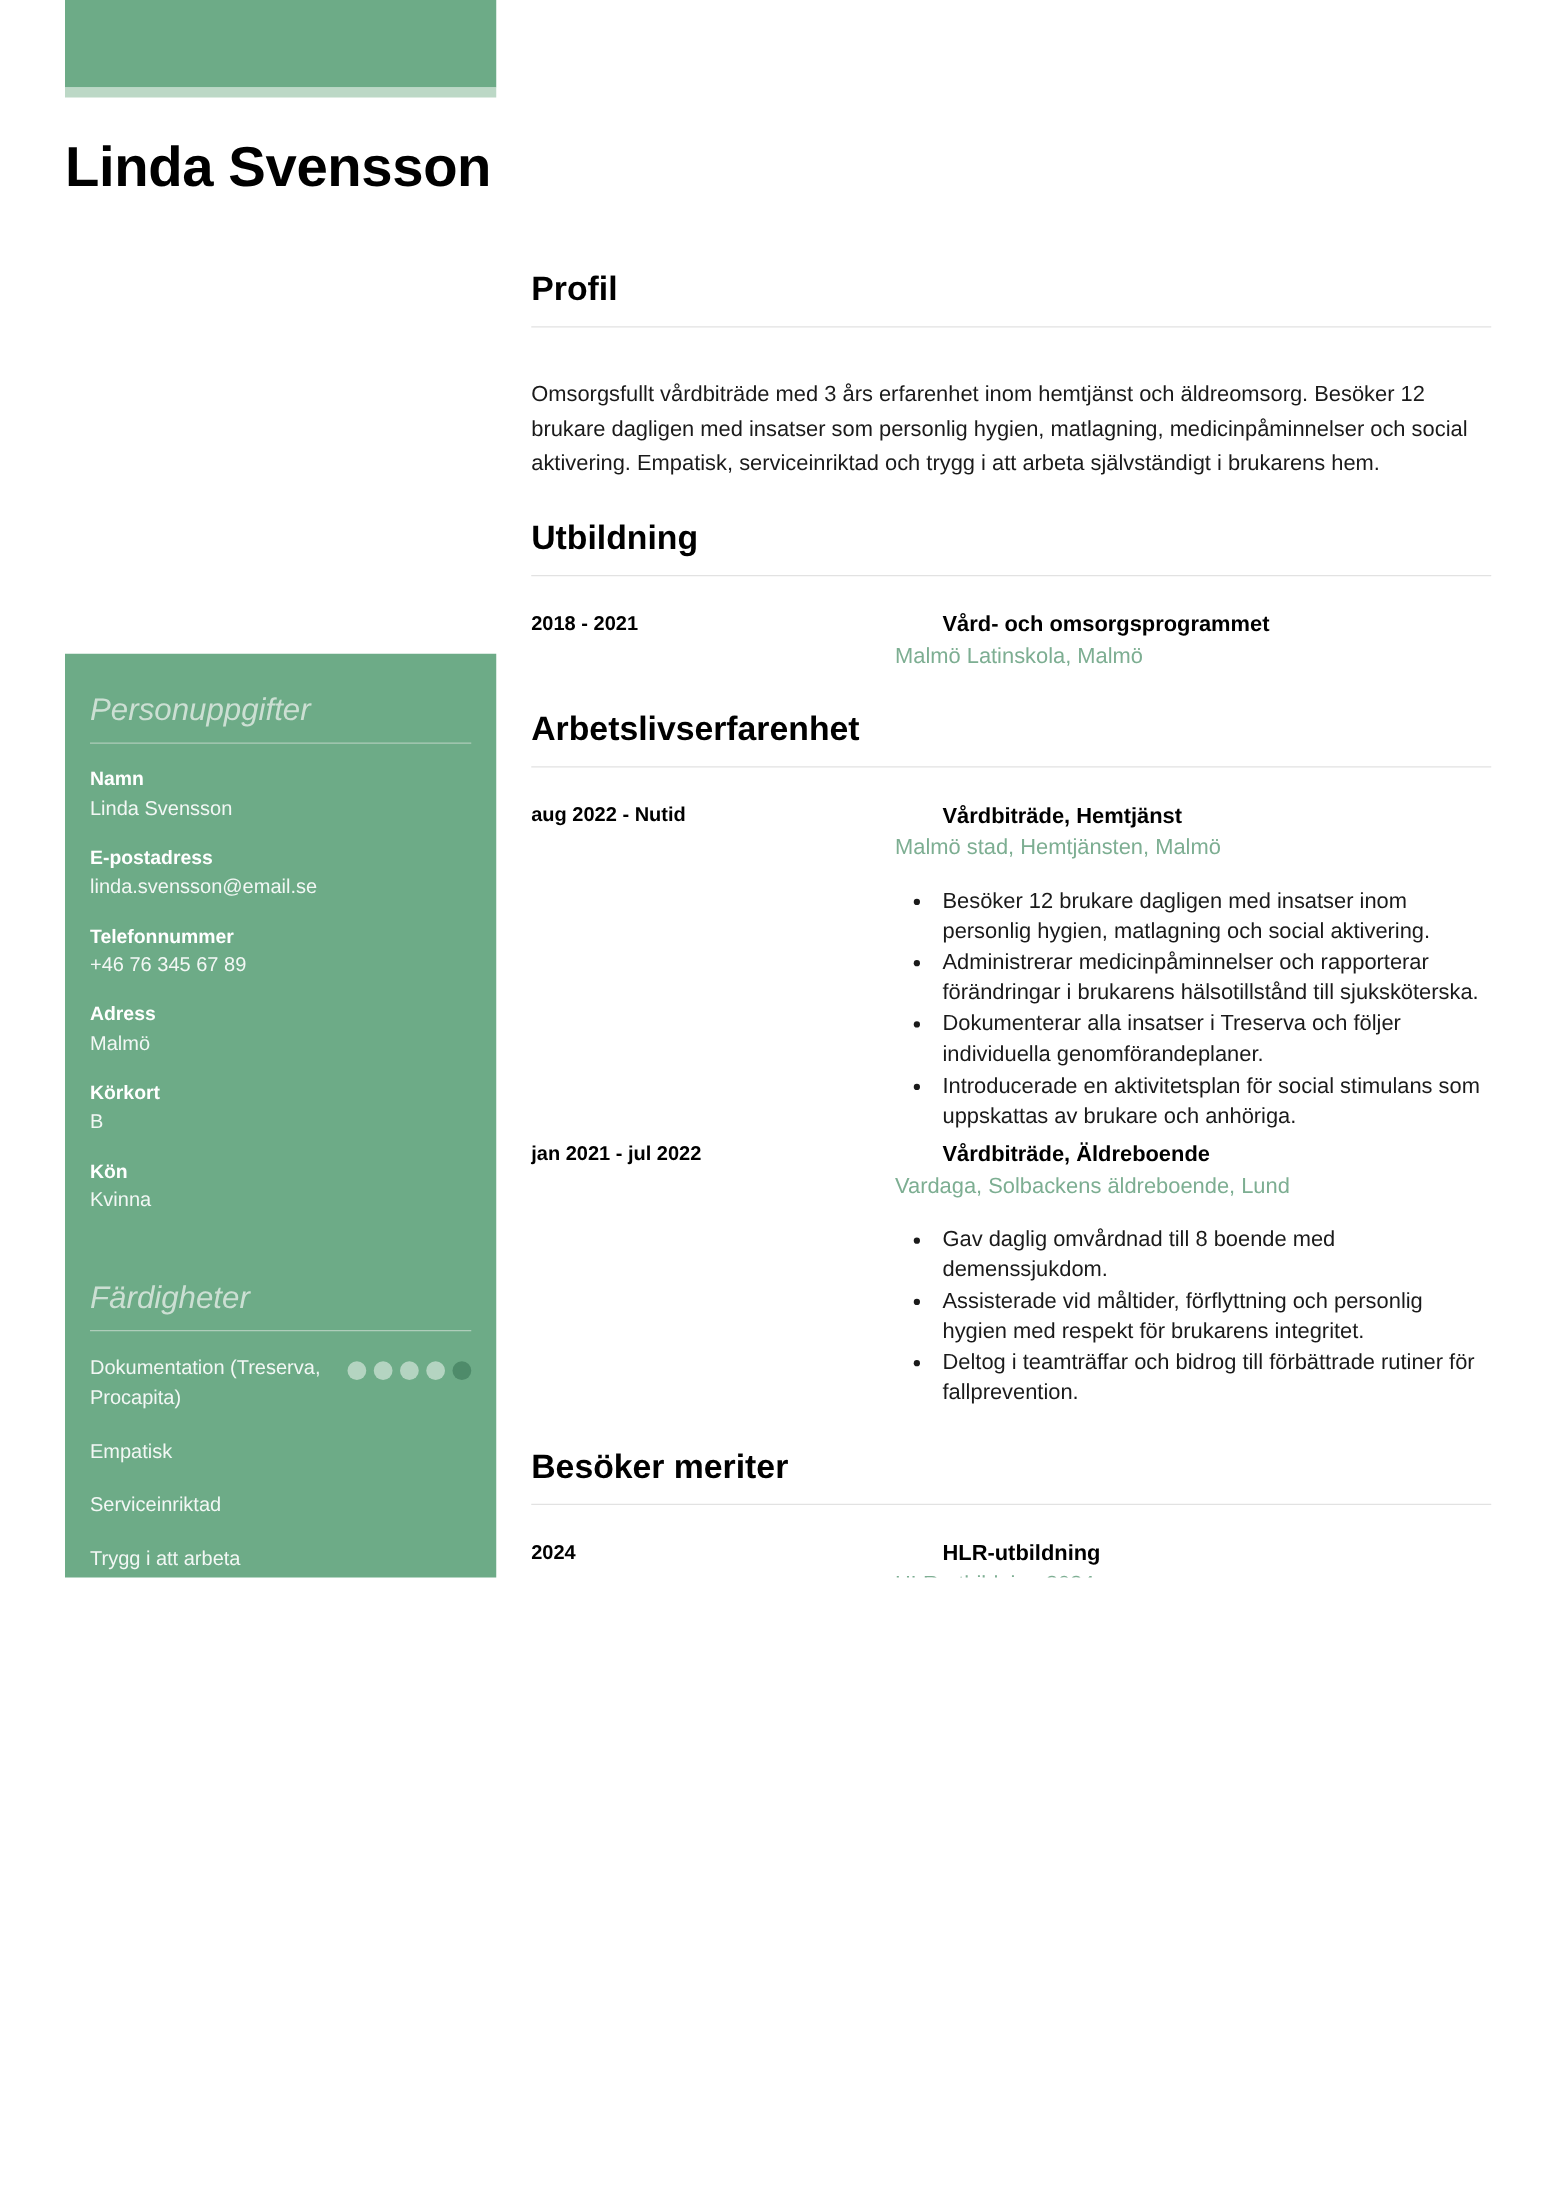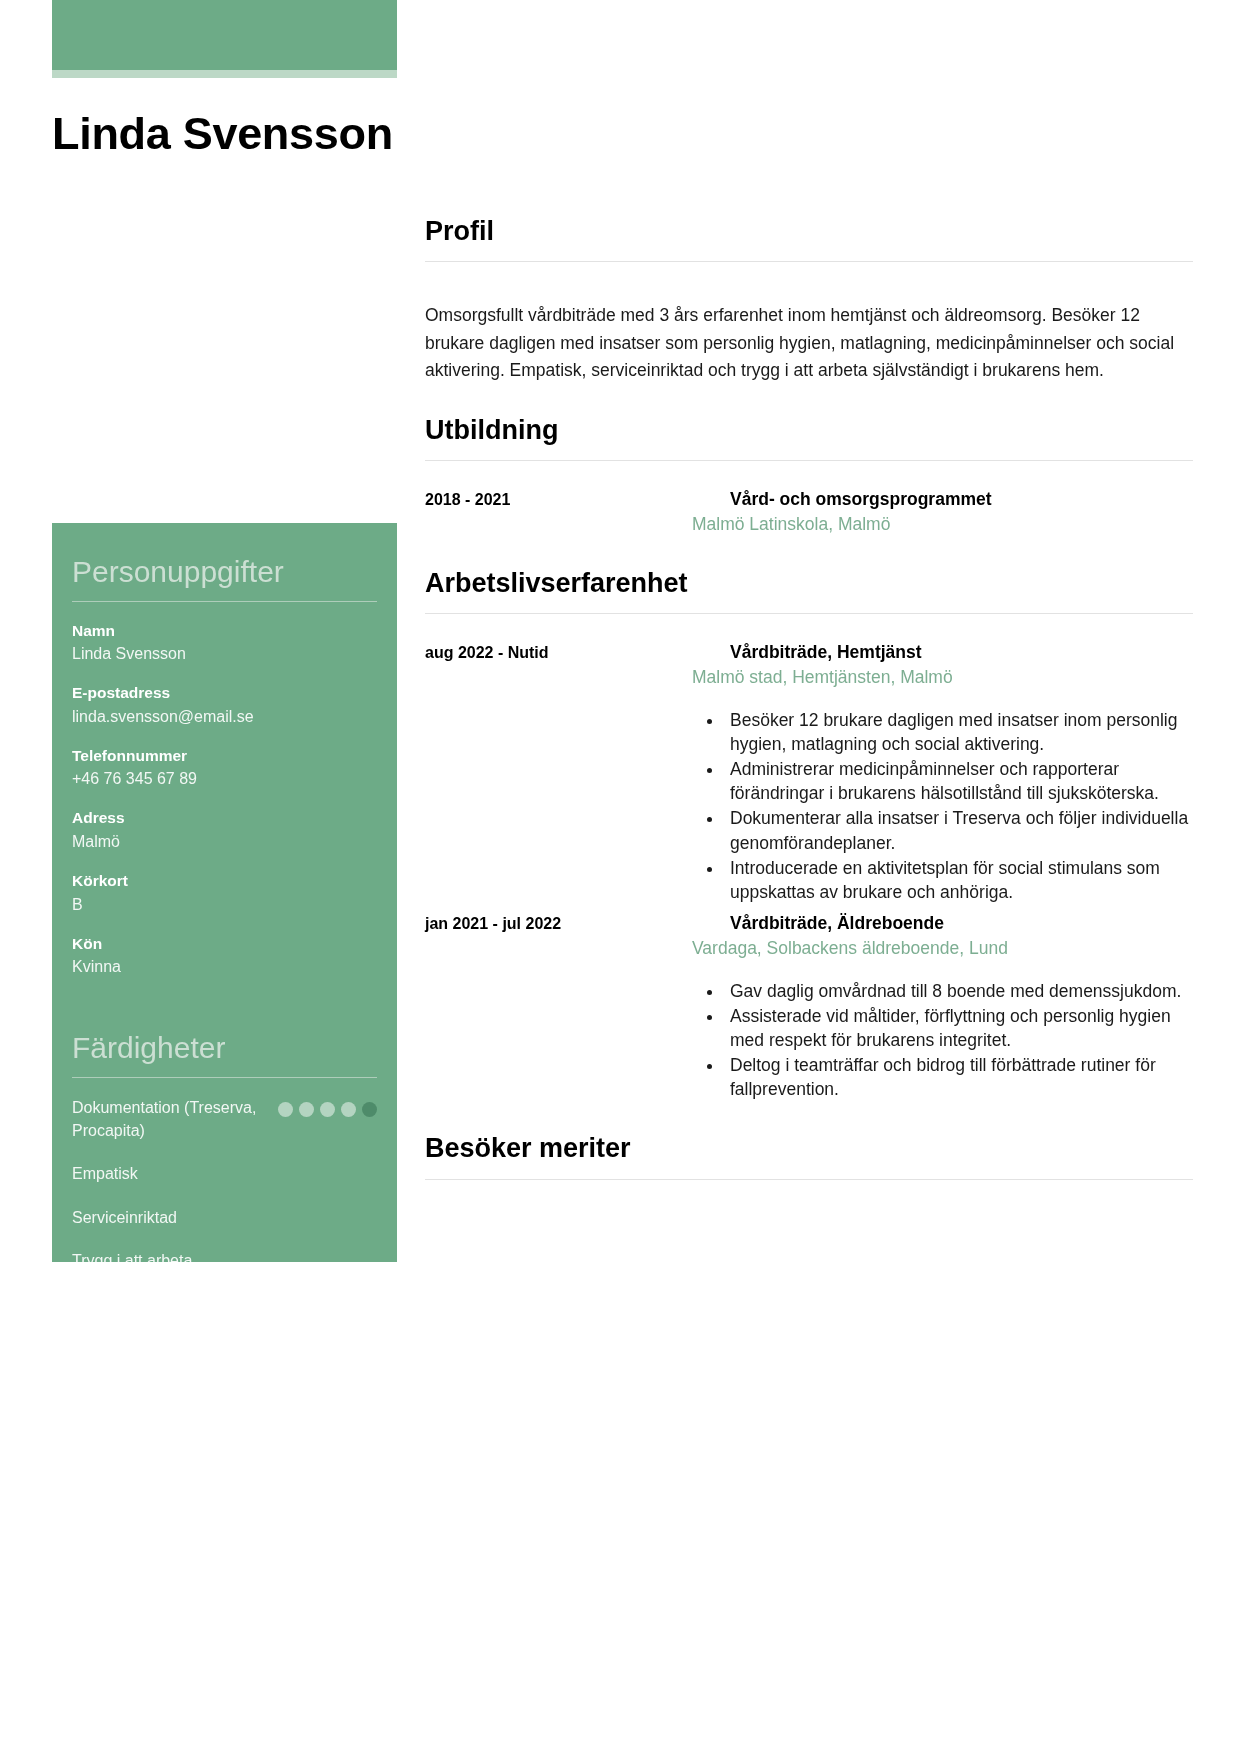--- a/index.html
+++ b/index.html
@@ -63,25 +63,26 @@
     top: 523px;
     width: 345px;
     height: 1231px;
     background: #6dab87;
     padding: 30px 20px 20px 20px;
   }
 
   .side-section { margin-bottom: 6px; }
 
   .side-heading {
-    font-size: 30px;
+    font-size: 25px;
     font-weight: normal;
     color: #ccdfd3;
     line-height: 1.25;
     padding-bottom: 10px;
+    font-style: italic;
   }
   .side-rule {
     height: 1px;
     background: #aecdba;
     margin-bottom: 18px;
   }
 
   .pi-item { margin-bottom: 17px; }
   .pi-label {
     font-size: 15.5px;
@@ -152,20 +153,21 @@
     font-size: 17.5px;
     color: #1a1a1a;
     line-height: 1.55;
     margin-top: 40px;
   }
 
   .entry {
     display: flex;
     align-items: flex-start;
     margin-bottom: 6px;
+    gap: 24px;
   }
   .entry-date {
     flex: 0 0 267px;
     font-size: 16px;
     font-weight: bold;
     color: #000000;
     line-height: 1.5;
     padding-top: 1px;
   }
   .entry-body { flex: 1 1 auto; }
@@ -362,17 +364,26 @@
               </ul>
             </div>
           </div>
         </div>
     </section>
 
 
     <section class="sec">
       <div class="sec-title">Besöker meriter</div>
       <div class="sec-rule"></div>
+      <div id="other-entries">
+          <div class="entry tight">
+            <div class="entry-date">2024</div>
+            <div class="entry-body">
+              <div class="entry-role">HLR-utbildning</div>
+              <div class="entry-org">HLR-utbildning 2024</div>
+            </div>
+          </div>
+        </div>
     </section>
 
   </main>
 
 </div>
 
 </body></html>

